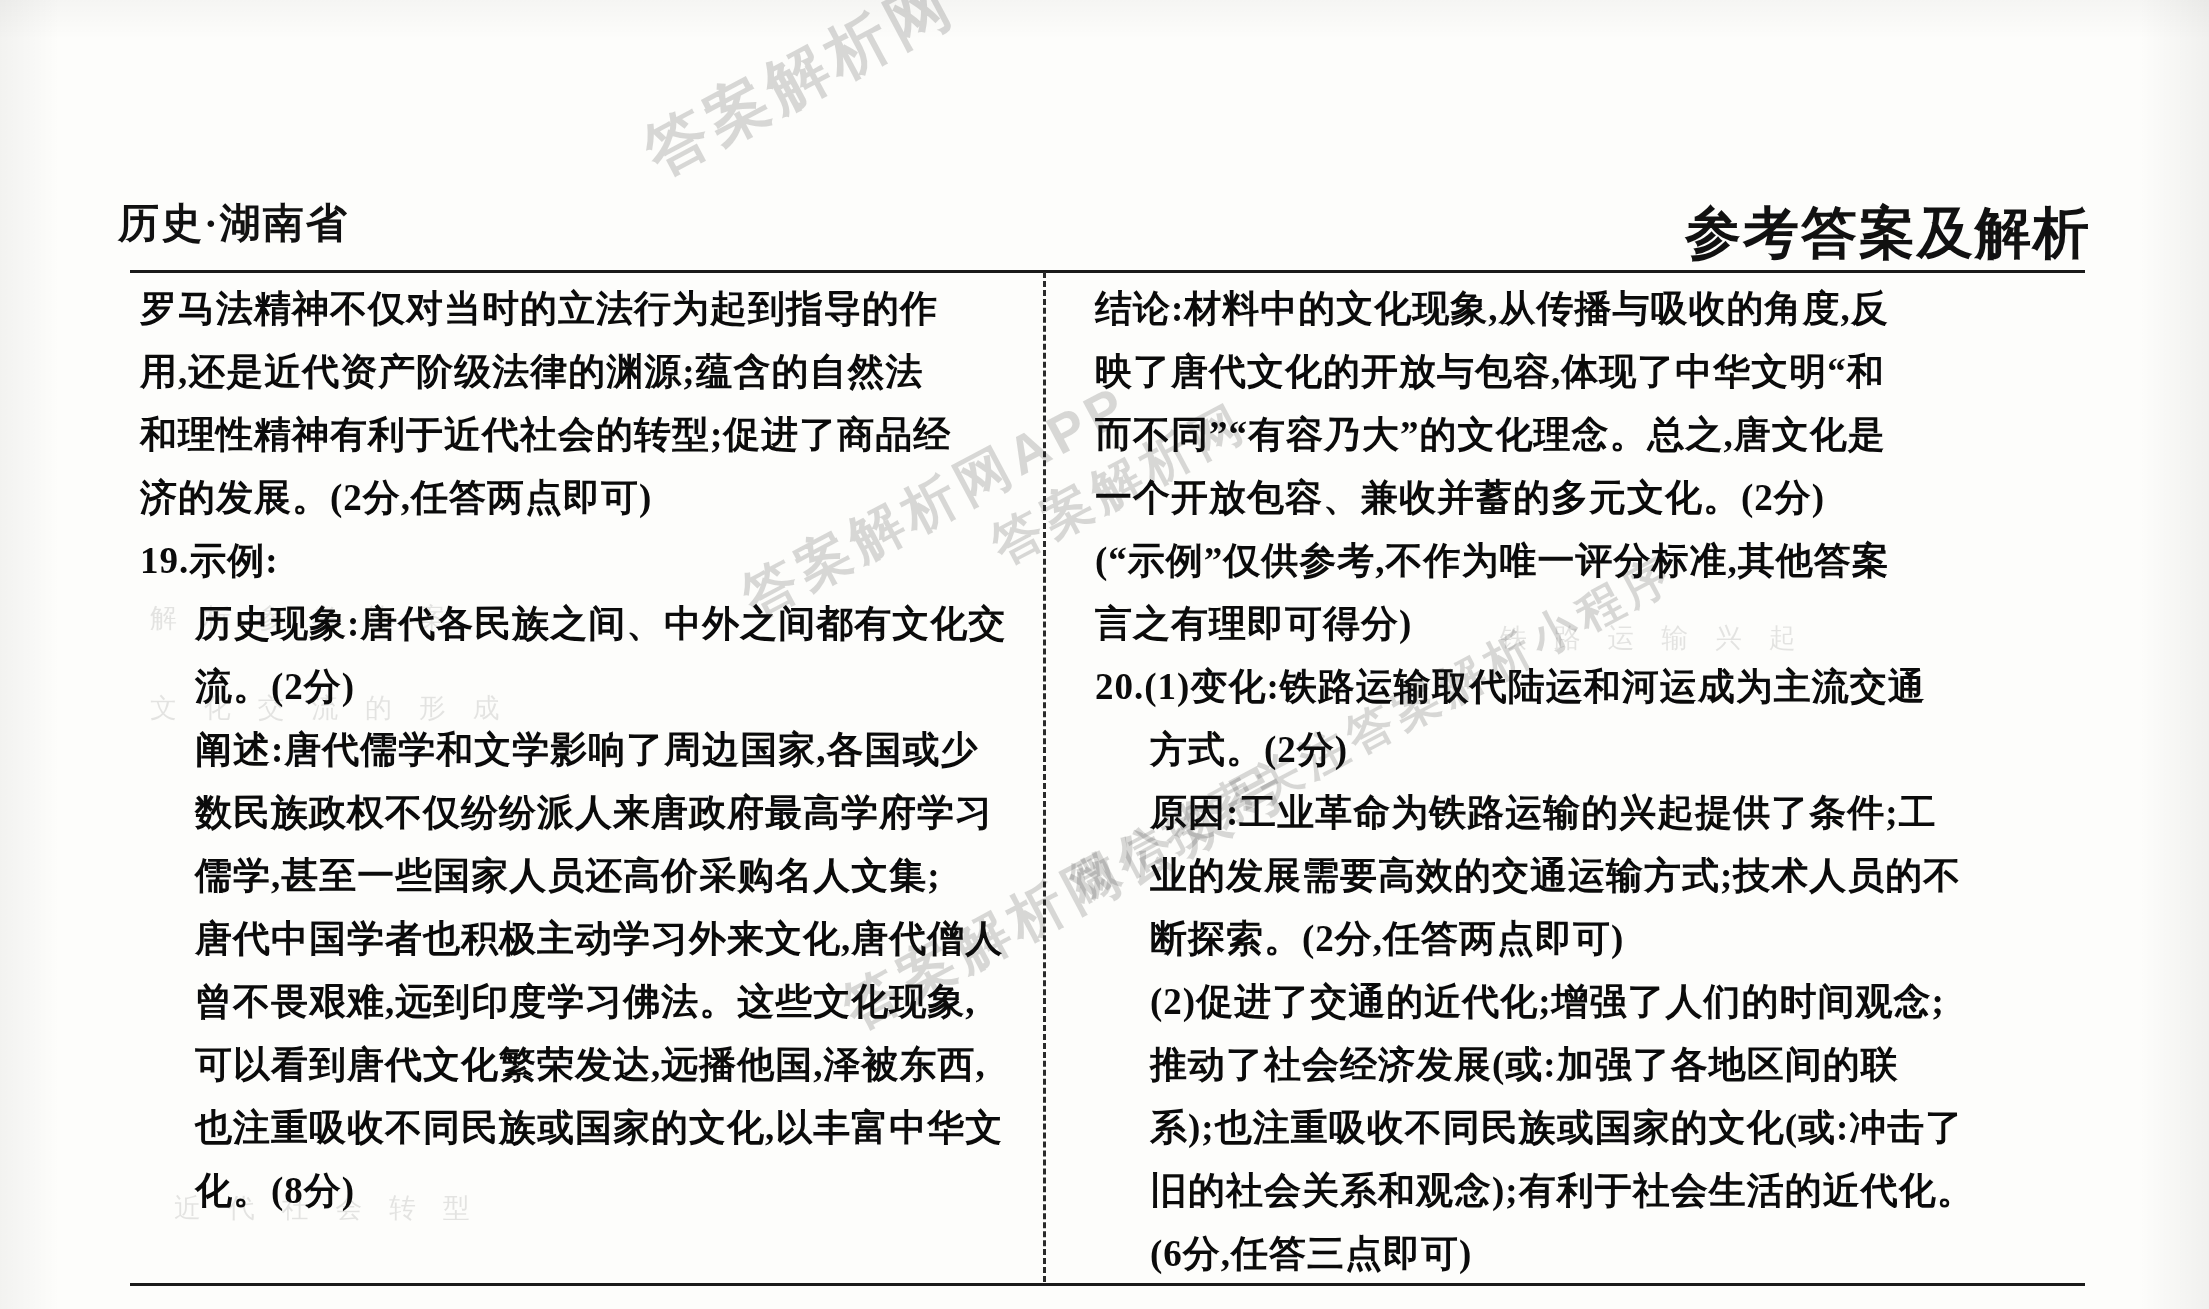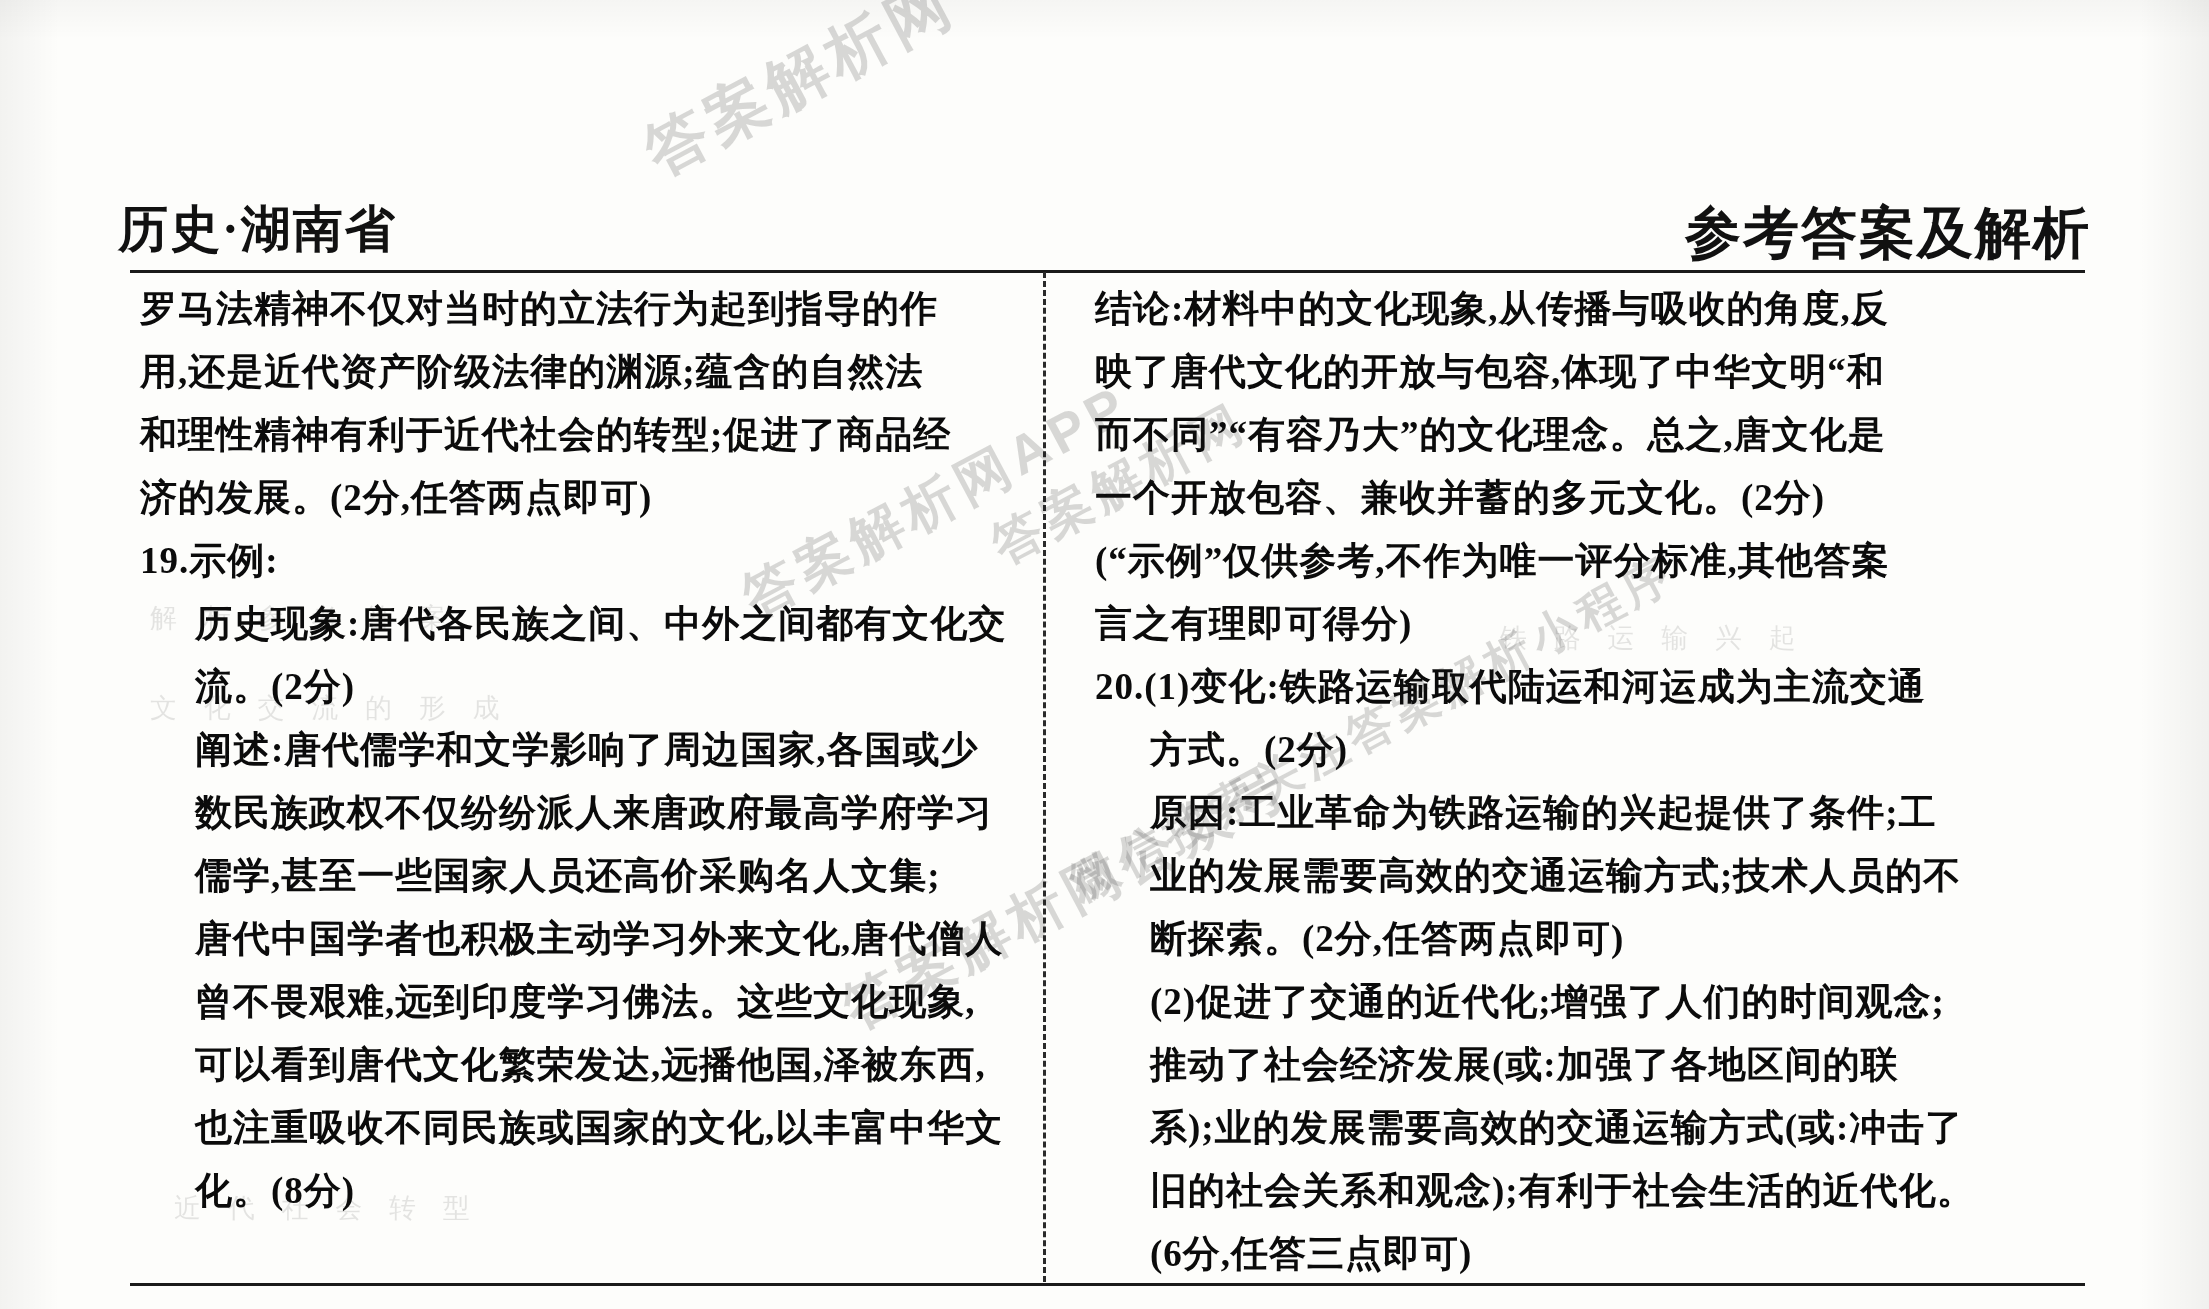--- a/index.html
+++ b/index.html
@@ -48,21 +48,21 @@
     position: absolute;
     top: 196px;
     left: 0;
     width: 2209px;
     height: 56px;
   }
   .header-left {
     position: absolute;
     left: 118px;
     top: 0;
-    font-size: 50px;
+    font-size: 41px;
     font-weight: bold;
     letter-spacing: 2px;
     color: #111;
   }
   .header-right {
     position: absolute;
     right: 118px;
     top: 0;
     font-size: 56px;
     font-weight: bold;
@@ -193,21 +193,21 @@
       <div class="para">一个开放包容、兼收并蓄的多元文化。(2分)</div>
       <div class="para">(“示例”仅供参考,不作为唯一评分标准,其他答案</div>
       <div class="para">言之有理即可得分)</div>
       <div class="para hang-num">20.(1)变化:铁路运输取代陆运和河运成为主流交通</div>
       <div class="para indent">方式。(2分)</div>
       <div class="para indent">原因:工业革命为铁路运输的兴起提供了条件;工</div>
       <div class="para indent">业的发展需要高效的交通运输方式;技术人员的不</div>
       <div class="para indent">断探索。(2分,任答两点即可)</div>
       <div class="para indent">(2)促进了交通的近代化;增强了人们的时间观念;</div>
       <div class="para indent">推动了社会经济发展(或:加强了各地区间的联</div>
-      <div class="para indent">系);业的发展需要高效的交通运输方式(或:冲击了</div>
+      <div class="para indent">系);也注重吸收不同民族或国家的文化(或:冲击了</div>
       <div class="para indent">旧的社会关系和观念);有利于社会生活的近代化。</div>
       <div class="para indent">(6分,任答三点即可)</div>
     </div>
 
   </div>
 
   <div class="watermark wm1">答案解析网</div>
   <div class="watermark wm2">答案解析网APP</div>
   <div class="watermark wm3">答案解析网</div>
   <div class="watermark wm4">答案解析网公众号</div>

